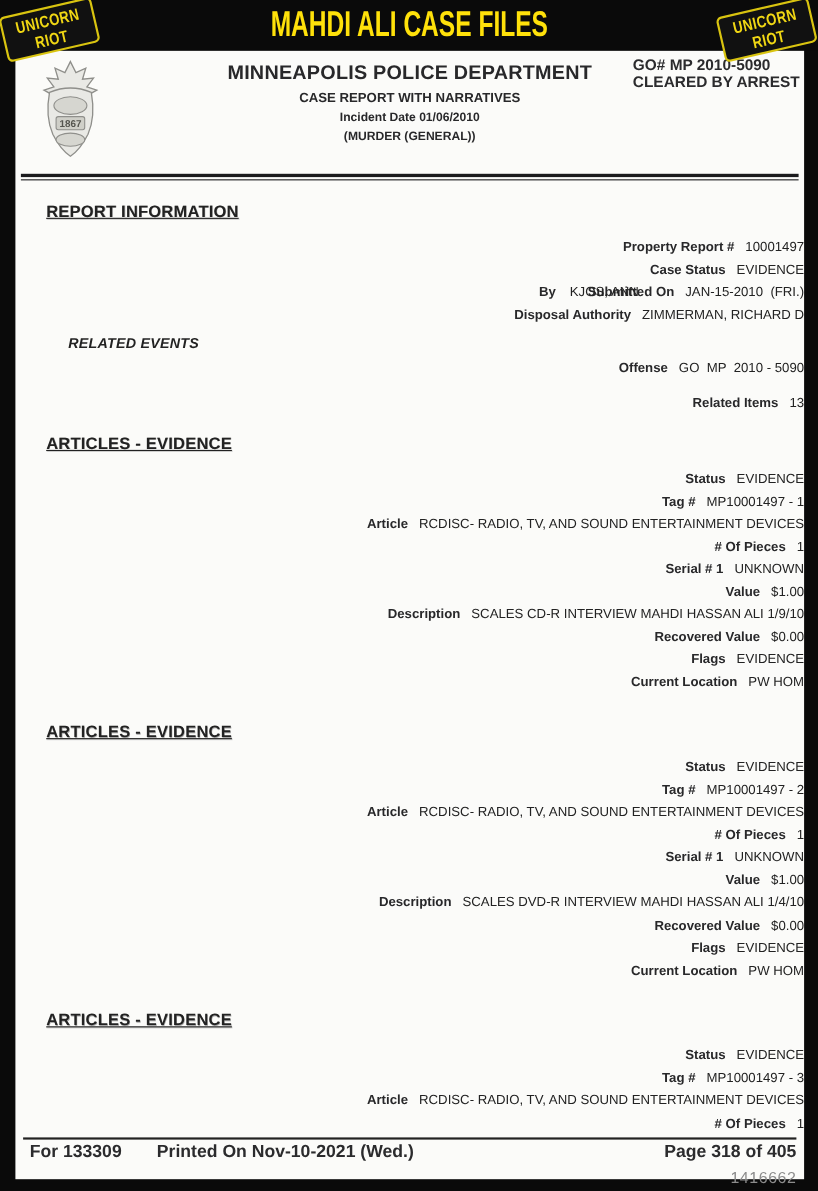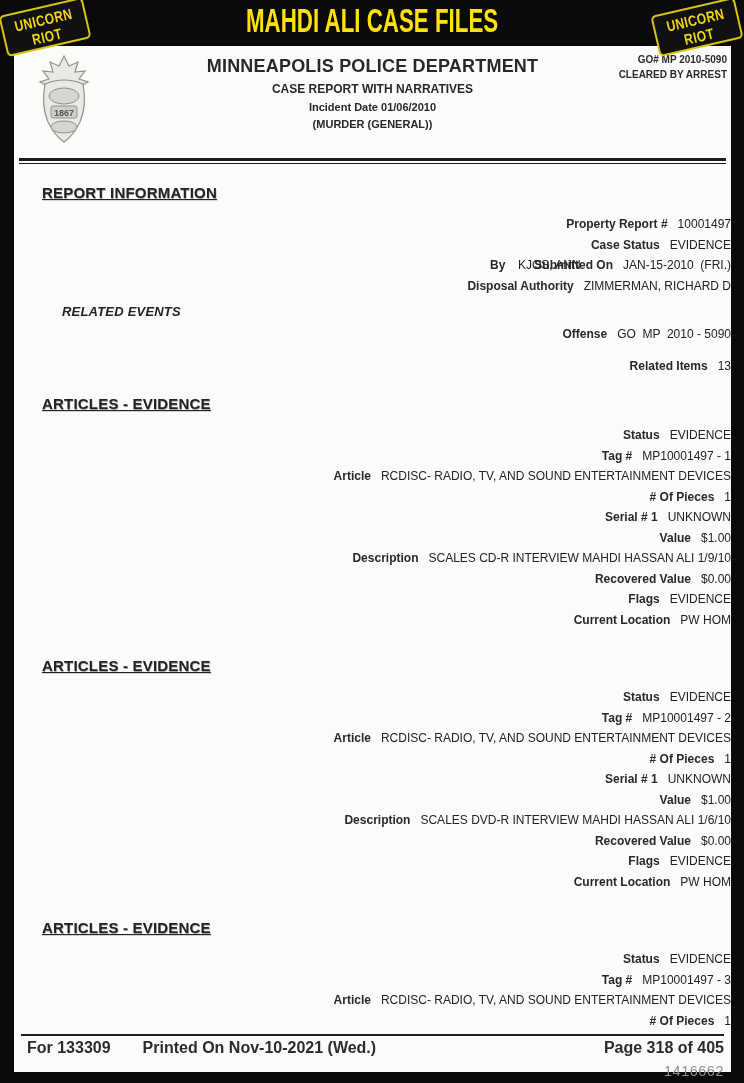--- a/index.html
+++ b/index.html
@@ -42,22 +42,22 @@
   
   .doc-header { position:relative; height:108px; }
   .badge { position:absolute; left:19px; top:8px; }
   .doc-header-center { text-align:center; padding-top:10px; color:#28282a; }
   .hc-agency   { font-size:18px; font-weight:bold; letter-spacing:0.2px; }
   .hc-doctype  { font-size:14.5px; font-weight:bold; margin-top:7px; }
   .hc-subtitle { font-size:12px;   font-weight:bold; margin-top:5px; }
   .hc-incident { font-size:11px;   font-weight:bold; margin-top:5px; }
   .hc-offense  { font-size:11px;   font-weight:bold; margin-top:5px; }
   .doc-header-right {
-    position:absolute; right:4px; top:6px; text-align:right;
-    font-size:10px; font-weight:bold; line-height:15px; color:#2b2b2d;
+    position:absolute; right:4px; top:6px; text-align:left;
+    font-size:14px; font-weight:bold; line-height:15px; color:#2b2b2d;
   }
   .double-rule {
     margin:4px 5px 0 5px; height:6px;
     border-top:3px solid #1b1b1d; border-bottom:1px solid #1b1b1d;
   }
 
   
   .content { padding-top:20px; }
   .sec-h {
     margin-left:28px; font-size:15px; font-weight:bold; color:#222;
@@ -242,21 +242,21 @@
             <div class="row">
               <span class="lbl">Serial # 1</span>
               <span class="val">UNKNOWN</span>
             </div>
             <div class="row">
               <span class="lbl">Value</span>
               <span class="val">$1.00</span>
             </div>
             <div class="row">
               <span class="lbl">Description</span>
-              <span class="val">SCALES DVD-R INTERVIEW MAHDI HASSAN ALI 1/6/10</span>
+              <span class="val">SCALES DVD-R INTERVIEW MAHDI HASSAN ALI 1/4/10</span>
             </div>
             <div class="row">
               <span class="lbl">Recovered Value</span>
               <span class="val">$0.00</span>
             </div>
             <div class="row">
               <span class="lbl">Flags</span>
               <span class="val">EVIDENCE</span>
             </div>
             <div class="row">

